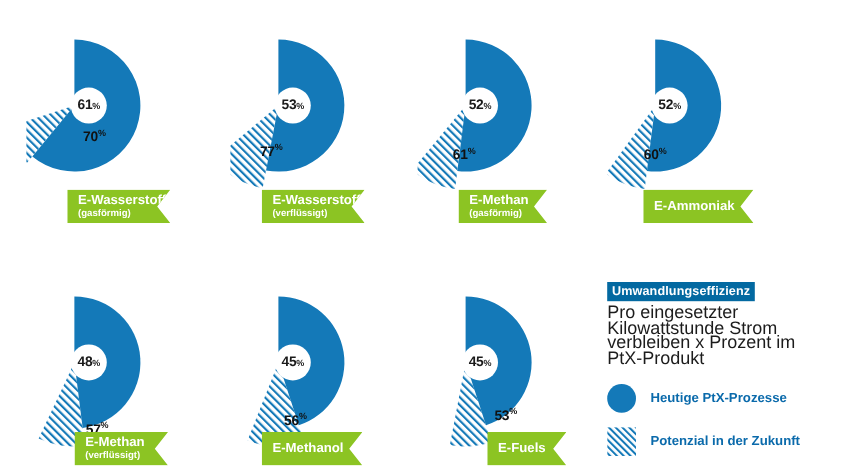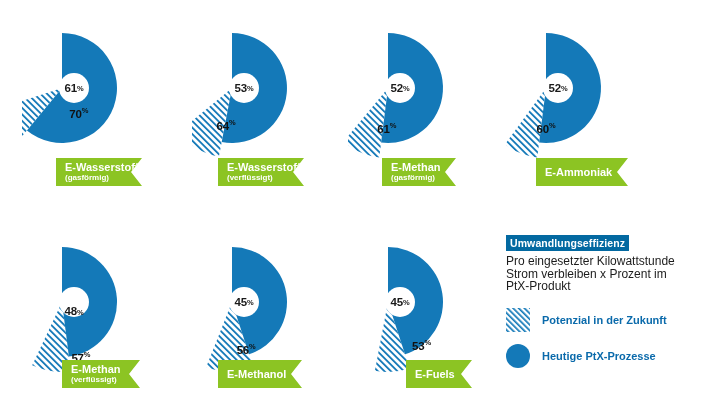--- a/index.html
+++ b/index.html
@@ -63,21 +63,21 @@
     background:#0369a1;
     color:#ffffff;
     font-size:10.5px;font-weight:bold;
     padding:2px 4px 2px 4px;
     letter-spacing:0.1px;
     white-space:nowrap;
   }
   .legend-desc{
     margin-top:4px;
     color:#1c1c1c;
-    font-size:12px;
+    font-size:15px;
     line-height:12.5px;
     width:185px;
   }
   .legend-rows{margin-top:12px;}
   .legend-row{
     display:flex;align-items:center;
     height:30px;
   }
   .legend-row + .legend-row{margin-top:6px;}
   .swatch{width:24px;height:24px;flex:0 0 24px;}
@@ -126,21 +126,21 @@
               <rect x="0" y="0" width="1.8" height="4.6" fill="#1479b8"></rect>
             </pattern>
           </defs>
           <path d="M 40 70 L 26.88 138.76 A 70 70 0 0 1 -13.94 114.62 Z" fill="url(#hatch1)"></path>
           <path d="M 40 70 L 40.00 15.00 A 55 55 0 1 1 29.69 124.03 Z" fill="#1479b8"></path>
         </svg>
         <div class="center-badge" style="left: 37px; top: 55px;">
           <span>53</span>
           <span class="pct">%</span>
         </div>
-        <div class="future-label" style="left: 24.6203px; top: 100.151px;"><span>64</span><span class="pct">%</span></div>
+        <div class="future-label" style="left: 24.6203px; top: 100.151px;"><span>77</span><span class="pct">%</span></div>
       </div>
     </div>
     <div class="flag" style="left: 218px; top: 158px; width: 86px;">
       <div class="flag-main">E-Wasserstoff</div>
       <div class="flag-sub">(verflüssigt)</div>
     </div>
     <div class="pie-cell" style="left: 348px; top: 18px;">
       <div class="pie-wrap">
         <svg width="160" height="145" viewBox="0 0 160 145">
           <defs>
@@ -187,21 +187,21 @@
       <div class="pie-wrap">
         <svg width="160" height="145" viewBox="0 0 160 145">
           <defs>
             <pattern id="hatch4" width="4.6" height="4.6" patternUnits="userSpaceOnUse" patternTransform="rotate(-45)">
               <rect x="0" y="0" width="1.8" height="4.6" fill="#1479b8"></rect>
             </pattern>
           </defs>
           <path d="M 40 70 L 48.77 139.45 A 70 70 0 0 1 10.20 133.34 Z" fill="url(#hatch4)"></path>
           <path d="M 40 70 L 40.00 15.00 A 55 55 0 0 1 46.89 124.57 Z" fill="#1479b8"></path>
         </svg>
-        <div class="center-badge" style="left: 37px; top: 55px; align-items: flex-end;">
+        <div class="center-badge" style="left: 37px; top: 55px;">
           <span>48</span>
           <span class="pct">%</span>
         </div>
         <div class="future-label" style="left: 39.4298px; top: 118px; padding-left: 10px;"><span>57</span><span class="pct">%</span></div>
       </div>
     </div>
     <div class="flag" style="left: 62px; top: 360px; width: 78px;">
       <div class="flag-main">E-Methan</div>
       <div class="flag-sub">(verflüssigt)</div>
     </div>
@@ -247,30 +247,30 @@
     <div class="flag single" style="left: 390px; top: 360px; width: 66px; margin-left: 16px;">
       <div class="flag-main">E-Fuels</div>
     </div>
   </div>
 
 <div id="legend">
   <div class="legend-title">Umwandlungseffizienz</div>
   <div class="legend-desc">Pro eingesetzter Kilowattstunde Strom verbleiben x Prozent im PtX-Produkt</div>
   <div class="legend-rows">
     <div class="legend-row">
+      <div class="swatch solid"></div>
+      <div class="legend-text">Heutige PtX-Prozesse</div>
+    </div>
+    <div class="legend-row">
       <div class="swatch hatch">
         <svg width="24" height="24" viewBox="0 0 24 24">
           <defs>
             <pattern id="lgHatch" width="4" height="4" patternUnits="userSpaceOnUse" patternTransform="rotate(-45)">
               <rect x="0" y="0" width="1.7" height="4" fill="#1479b8"></rect>
             </pattern>
           </defs>
           <rect x="0" y="0" width="24" height="24" fill="url(#lgHatch)"></rect>
         </svg>
       </div>
       <div class="legend-text">Potenzial in der Zukunft</div>
     </div>
-    <div class="legend-row">
-      <div class="swatch solid"></div>
-      <div class="legend-text">Heutige PtX-Prozesse</div>
-    </div>
   </div>
 </div>
 
 </body></html>

